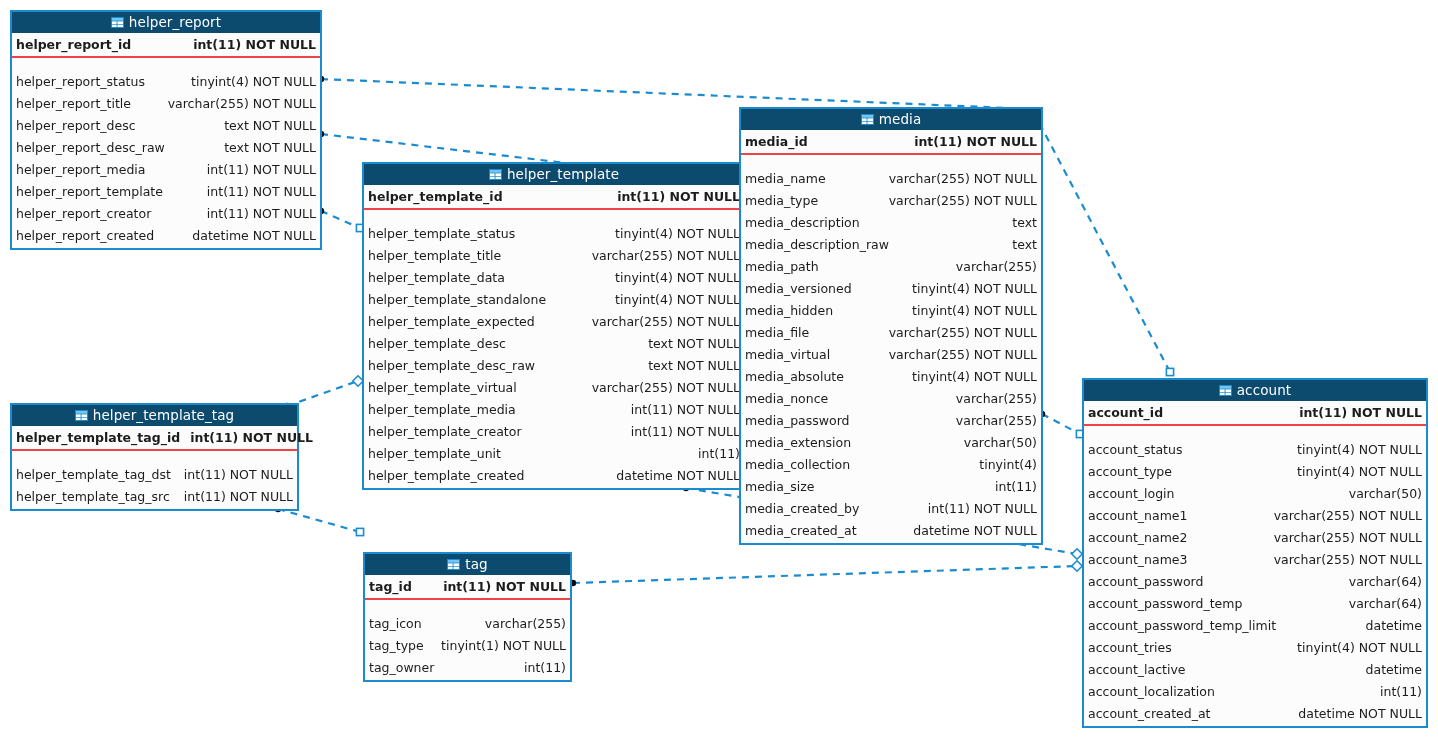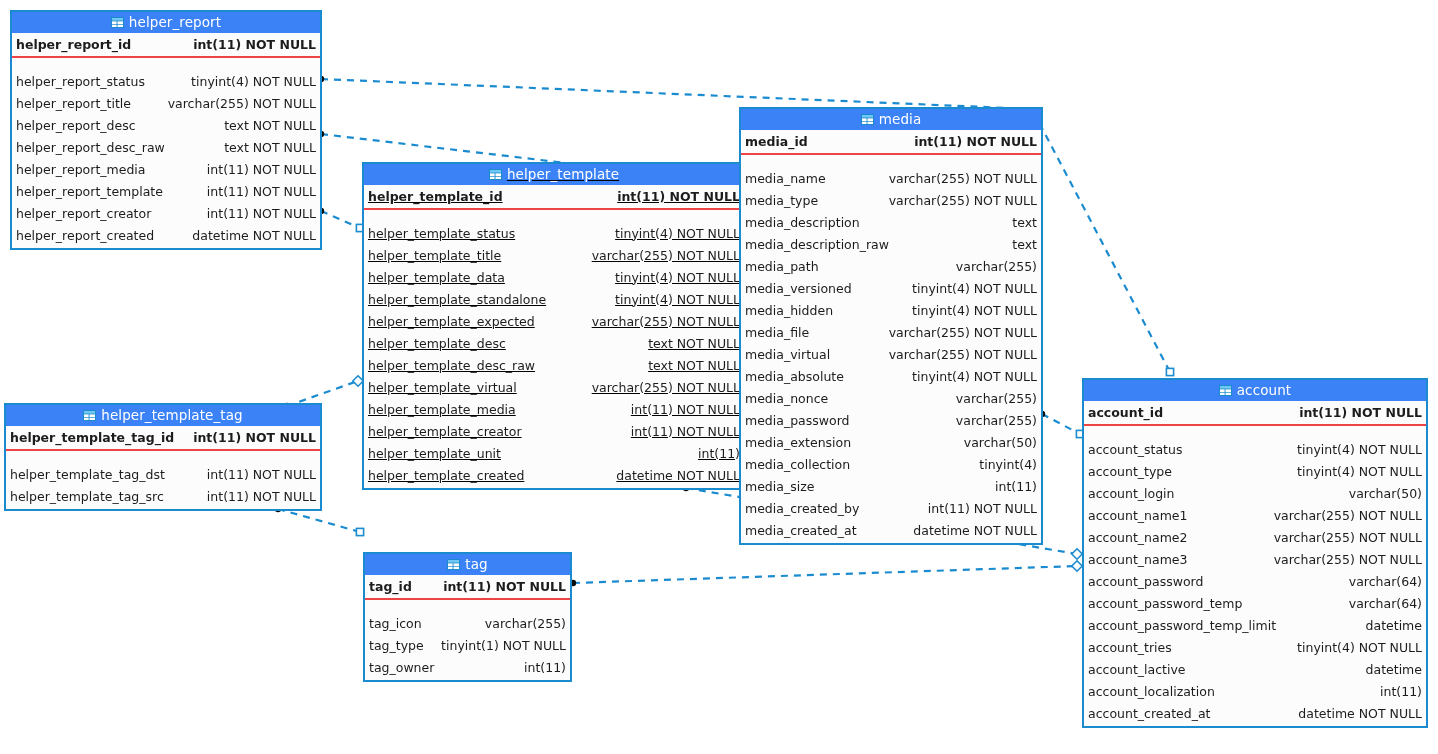--- a/index.html
+++ b/index.html
@@ -33,21 +33,21 @@
 
   .entity {
     position: absolute;
     border: 2px solid #1b8bd0;
     background: #fcfcfc;
     box-sizing: border-box;
     z-index: 2;
   }
 
   .entity-header {
-    background: #3b82f6;
+    background: #0c4a6e;
     color: #ffffff;
     height: 21px;
     line-height: 21px;
     text-align: center;
     font-size: 13.5px;
     white-space: nowrap;
     overflow: hidden;
     display: flex;
     align-items: center;
     justify-content: center;
@@ -212,21 +212,21 @@
           <div class="row">
             <span class="col-name">helper_report_creator</span>
             <span class="col-type">int(11) NOT NULL</span>
           </div>
           <div class="row">
             <span class="col-name">helper_report_created</span>
             <span class="col-type">datetime NOT NULL</span>
           </div>
         </div>
       </div>
-      <div class="entity" style="left: 362px; top: 162px; width: 384px; text-decoration: underline;">
+      <div class="entity" style="left: 362px; top: 162px; width: 384px;">
         <div class="entity-header">
           <span class="table-icon">
             <svg width="13" height="11" viewBox="0 0 13 11">
               <rect x="0" y="0" width="13" height="11" fill="#1b8bd0"></rect>
               <rect x="1" y="1" width="11" height="2.6" fill="#6fc7f2"></rect>
               <rect x="1" y="4.4" width="4.6" height="2.6" fill="#ffffff"></rect>
               <rect x="6.5" y="4.4" width="5.5" height="2.6" fill="#ffffff"></rect>
               <rect x="1" y="7.7" width="4.6" height="2.3" fill="#ffffff"></rect>
               <rect x="6.5" y="7.7" width="5.5" height="2.3" fill="#ffffff"></rect>
             </svg>
@@ -449,21 +449,21 @@
           <div class="row">
             <span class="col-name">account_localization</span>
             <span class="col-type">int(11)</span>
           </div>
           <div class="row">
             <span class="col-name">account_created_at</span>
             <span class="col-type">datetime NOT NULL</span>
           </div>
         </div>
       </div>
-      <div class="entity" style="left: 4px; top: 403px; width: 318px;">
+      <div class="entity" style="left: 10px; top: 403px; width: 289px;">
         <div class="entity-header">
           <span class="table-icon">
             <svg width="13" height="11" viewBox="0 0 13 11">
               <rect x="0" y="0" width="13" height="11" fill="#1b8bd0"></rect>
               <rect x="1" y="1" width="11" height="2.6" fill="#6fc7f2"></rect>
               <rect x="1" y="4.4" width="4.6" height="2.6" fill="#ffffff"></rect>
               <rect x="6.5" y="4.4" width="5.5" height="2.6" fill="#ffffff"></rect>
               <rect x="1" y="7.7" width="4.6" height="2.3" fill="#ffffff"></rect>
               <rect x="6.5" y="7.7" width="5.5" height="2.3" fill="#ffffff"></rect>
             </svg>

